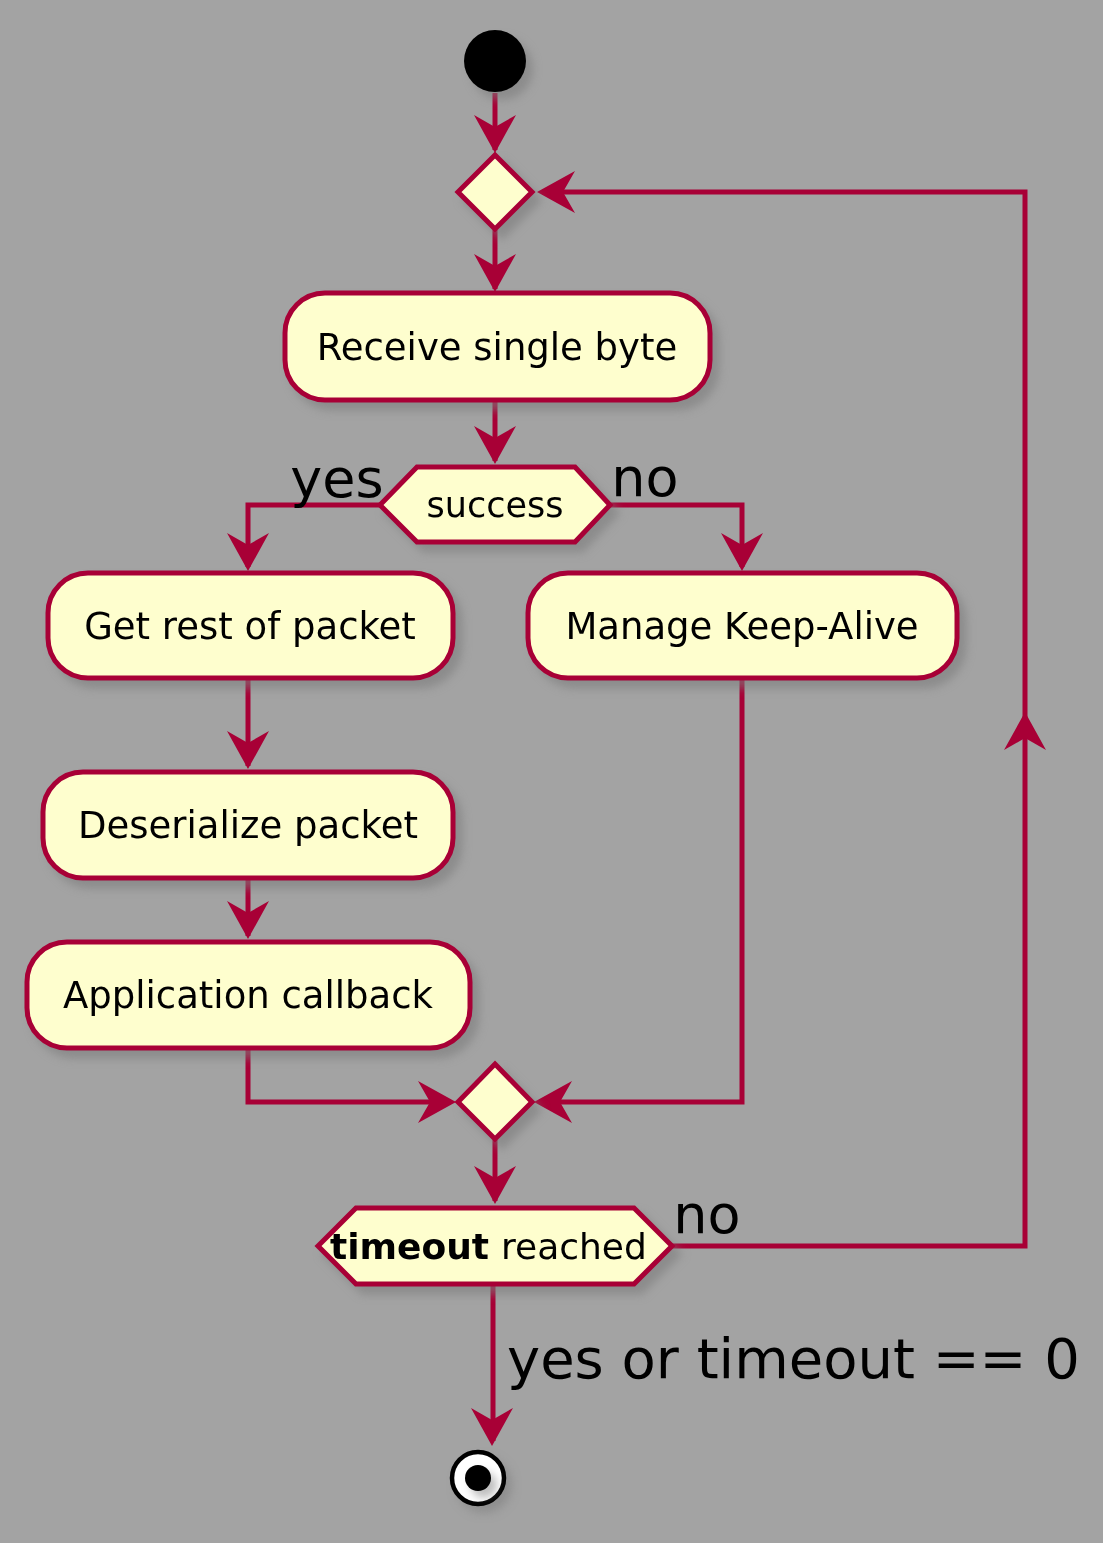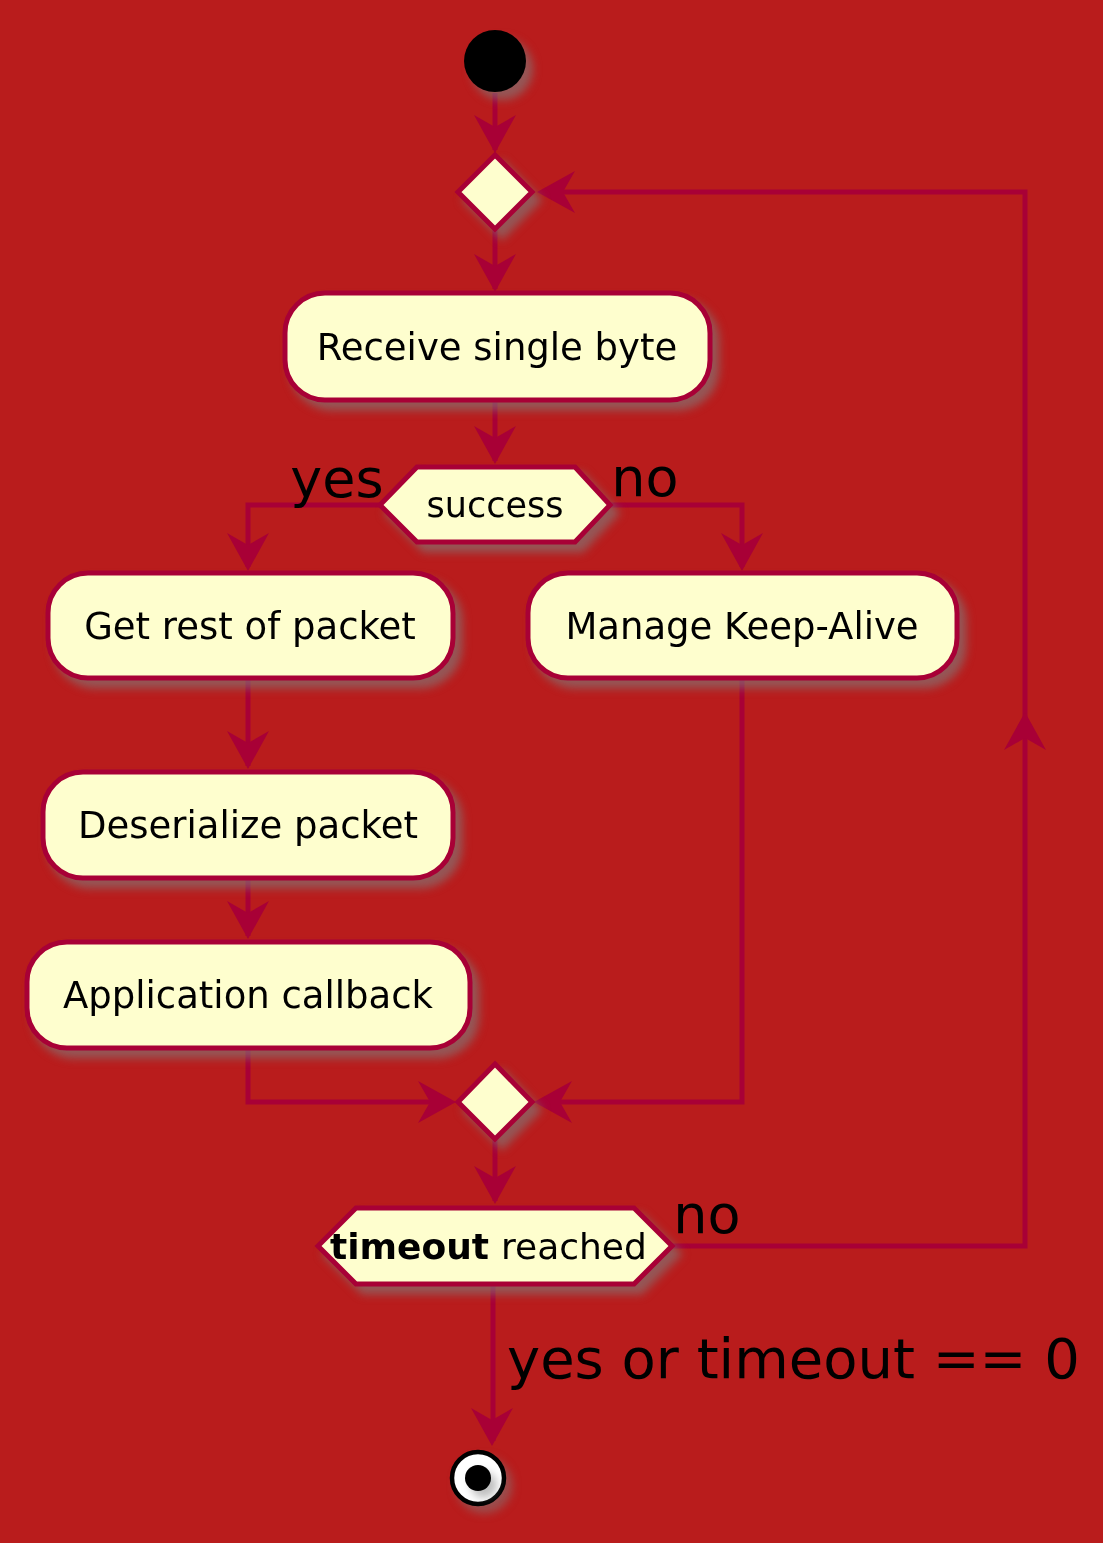--- a/index.html
+++ b/index.html
@@ -4,21 +4,21 @@
 <style>
   html, body {
     margin: 0;
     padding: 0;
     background: #ffffff;
   }
   .stage {
     position: relative;
     width: 1103px;
     height: 1543px;
-    background: #b91c1c;
+    background: #a3a3a3;
     overflow: hidden;
   }
   svg {
     font-family: "DejaVu Sans", sans-serif;
     display: block;
   }
   .activity {
     fill: var(--node_fill, #FEFECE);
     stroke: var(--node_border, #A80036);
     stroke-width: 5;

